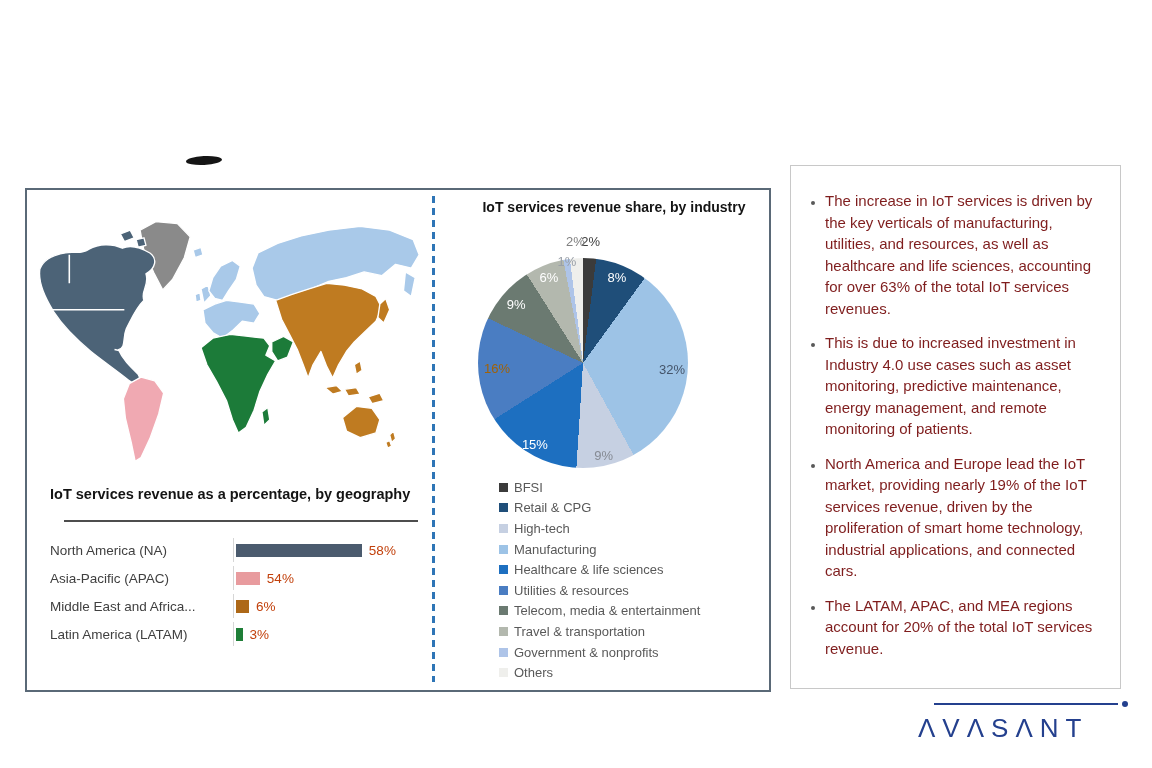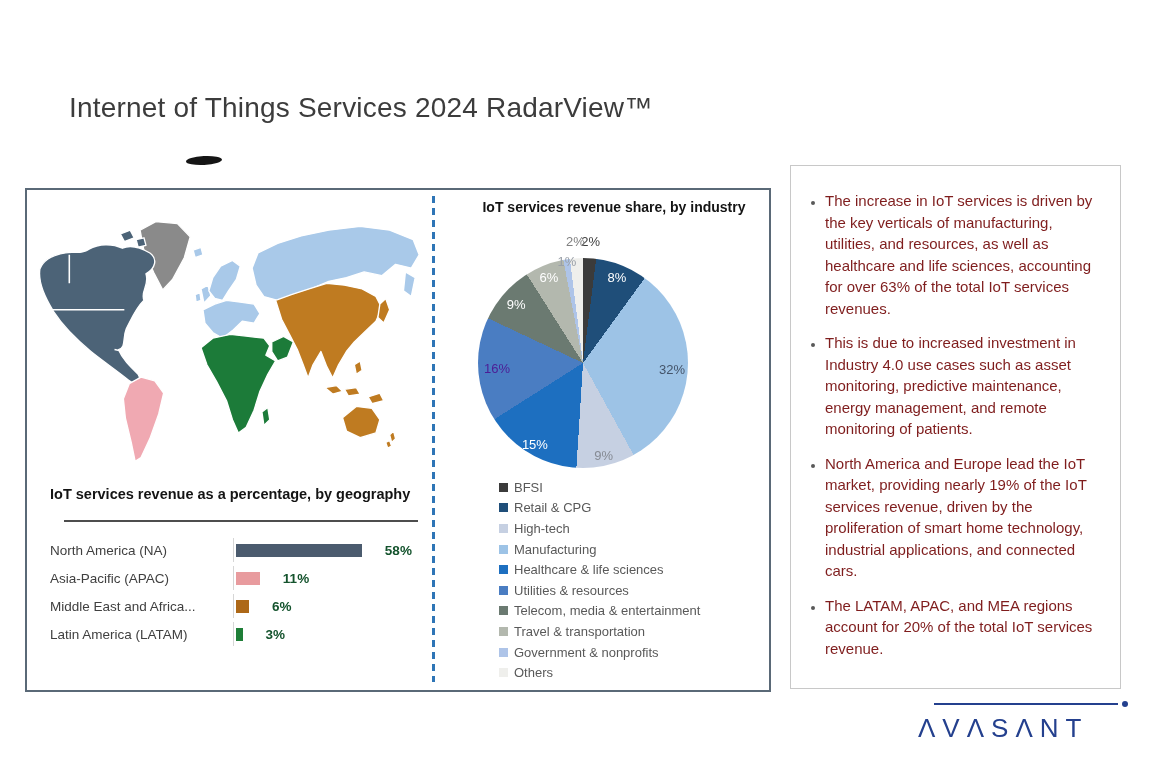--- a/index.html
+++ b/index.html
@@ -20,21 +20,21 @@
 
   .geo-title{position:absolute;left:23px;top:296px;width:380px;font-size:14.5px;font-weight:bold;
     color:#141414;}
   .geo-rule{position:absolute;left:37px;top:330px;width:354px;border-top:2px solid #4d4d4d;}
   .geo-rows{position:absolute;left:23px;top:346px;width:380px;}
   .bar-row{display:flex;align-items:center;height:28px;}
   .bar-label{width:176px;padding-right:7px;font-size:13.5px;color:#404040;
     white-space:nowrap;overflow:hidden;}
   .bar-track{display:flex;align-items:center;border-left:1px solid #d6d6d6;padding-left:2px;height:24px;}
   .bar{display:inline-block;height:13px;}
-  .bar-value{margin-left:23px;font-size:13.5px;color:#14532d;font-weight:bold;}
+  .bar-value{margin-left:7px;font-size:13.5px;color:#c2410c;}
 
   .divider{position:absolute;left:405px;top:6px;width:3px;height:486px;
     background:repeating-linear-gradient(#2e75b6 0 7px,transparent 7px 12px);}
 
   .pie-title{position:absolute;left:437px;top:9px;width:300px;text-align:center;font-size:14px;
     font-weight:bold;color:#141414;}
   .pie{position:absolute;left:451px;top:68px;width:210px;height:210px;border-radius:50%;}
   .pie-labels{position:absolute;left:0;top:0;width:100%;height:100%;pointer-events:none;}
   .pie-label{position:absolute;transform:translate(-50%,-50%);font-size:13px;white-space:nowrap;}
   .legend{position:absolute;left:428px;top:287px;}
@@ -54,21 +54,20 @@
   .logo-line-row{display:flex;align-items:center;margin-left:16px;}
   .logo-line{flex:1;height:2px;}
   .logo-dot{width:6px;height:6px;border-radius:50%;margin-left:4px;}
   .logo-text{margin-top:6px;font-size:26px;font-weight:400;letter-spacing:7px;white-space:nowrap;}
 </style>
 </head>
 <body>
 
 <div class="stage">
 
-  <div class="main-title">Internet of Things Services 2024 RadarView™</div>
   <div class="artifact"></div>
 
   <div class="panel">
 
     <div class="map-wrap">
       <svg viewBox="0 0 405 285" preserveAspectRatio="none">
         <g stroke="#ffffff" stroke-width="1.4" stroke-linejoin="round">
 
           <path d="M112,34 L128,25 L150,27 L163,41 L157,63 L145,86 L135,97 L126,79 L116,56 Z" fill="#8a8a8a"></path>
 
@@ -113,21 +112,21 @@
           <span class="bar-track">
             <span class="bar" style="width: 125.86px; background: rgb(75, 91, 110);"></span>
           </span>
           <span class="bar-value">58%</span>
         </div>
         <div class="bar-row">
           <span class="bar-label">Asia-Pacific (APAC)</span>
           <span class="bar-track">
             <span class="bar" style="width: 23.87px; background: rgb(232, 155, 158);"></span>
           </span>
-          <span class="bar-value">11%</span>
+          <span class="bar-value">54%</span>
         </div>
         <div class="bar-row">
           <span class="bar-label">Middle East and Africa...</span>
           <span class="bar-track">
             <span class="bar" style="width: 13.02px; background: rgb(173, 104, 23);"></span>
           </span>
           <span class="bar-value">6%</span>
         </div>
         <div class="bar-row">
           <span class="bar-label">Latin America (LATAM)</span>
@@ -141,21 +140,21 @@
     <div class="divider"></div>
 
     <div class="pie-title">IoT services revenue share, by industry</div>
     <div class="pie" id="pie" style="background: conic-gradient(rgb(59, 59, 59) 0deg, rgb(59, 59, 59) 7.2deg, rgb(31, 78, 121) 7.2deg, rgb(31, 78, 121) 36deg, rgb(157, 195, 230) 36deg, rgb(157, 195, 230) 151.2deg, rgb(198, 208, 226) 151.2deg, rgb(198, 208, 226) 183.6deg, rgb(29, 111, 192) 183.6deg, rgb(29, 111, 192) 237.6deg, rgb(74, 125, 194) 237.6deg, rgb(74, 125, 194) 295.2deg, rgb(107, 122, 113) 295.2deg, rgb(107, 122, 113) 327.6deg, rgb(179, 184, 174) 327.6deg, rgb(179, 184, 174) 349.2deg, rgb(174, 196, 232) 349.2deg, rgb(174, 196, 232) 352.8deg, rgb(239, 239, 236) 352.8deg, rgb(239, 239, 236) 360deg);"></div>
     <div class="pie-labels" id="pie-labels">
         <span class="pie-label" style="left: 563.648px; top: 51.4403px; color: rgb(63, 63, 63);">2%</span>
         <span class="pie-label" style="left: 590.015px; top: 87.0887px; color: rgb(255, 255, 255);">8%</span>
         <span class="pie-label" style="left: 645.074px; top: 178.604px; color: rgb(68, 84, 106);">32%</span>
         <span class="pie-label" style="left: 576.615px; top: 265.224px; color: rgb(134, 139, 148);">9%</span>
         <span class="pie-label" style="left: 507.896px; top: 254.34px; color: rgb(255, 255, 255);">15%</span>
-        <span class="pie-label" style="left: 470.07px; top: 178.406px; color: #4c1d95;">16%</span>
+        <span class="pie-label" style="left: 470.07px; top: 178.406px; color: #a16207;">16%</span>
         <span class="pie-label" style="left: 489.053px; top: 113.978px; color: rgb(255, 255, 255);">9%</span>
         <span class="pie-label" style="left: 521.985px; top: 87.0887px; color: rgb(255, 255, 255);">6%</span>
         <span class="pie-label" style="left: 539.903px; top: 71.3669px; color: rgb(154, 160, 168);">1%</span>
         <span class="pie-label" style="left: 548.352px; top: 51.4403px; color: rgb(127, 127, 127);">2%</span>
       </div>
     <div class="legend" id="legend">
         <div class="legend-item">
           <span class="legend-swatch" style="background: rgb(59, 59, 59);"></span>
           <span class="legend-label">BFSI</span>
         </div>

